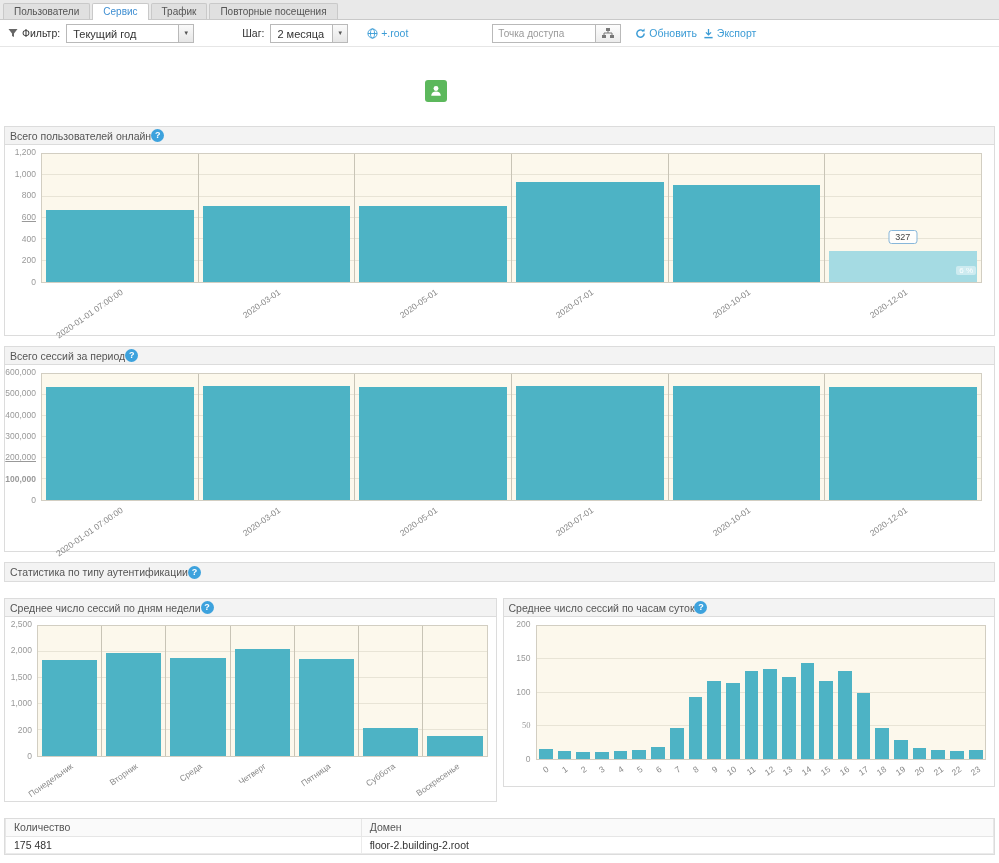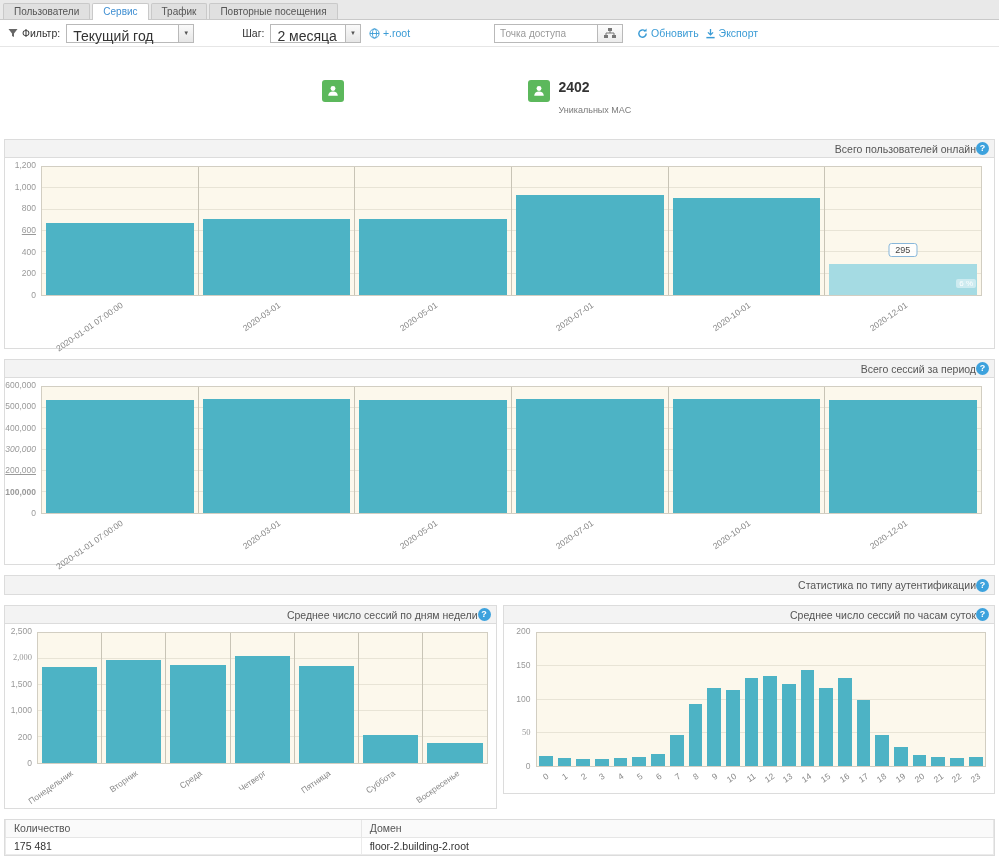--- a/index.html
+++ b/index.html
@@ -8,39 +8,39 @@
 
   
   .tabbar { display:flex; align-items:flex-end; height:20px; background:#e9e9e9; border-bottom:1px solid #c9c9c9; padding:2px 3px 0; gap:2px; }
   .tab { font-size:10px; color:#555; background:#e0e0e0; border:1px solid #c9c9c9; border-bottom:none; border-radius:2px 2px 0 0; padding:2px 10px; cursor:pointer; white-space:nowrap; }
   .tab.active { background:#fff; color:#3f8fd2; margin-bottom:-1px; padding-bottom:3px; }
 
   
   .toolbar { height:27px; display:flex; align-items:center; gap:6px; padding:0 8px; background:#fff; border-bottom:1px solid #e6e6e6; font-size:10.5px; color:#333; }
   .tb-group { display:inline-flex; align-items:center; gap:4px; }
   .select { display:inline-flex; align-items:stretch; border:1px solid #b9b9b9; background:#fff; height:19px; cursor:pointer; }
-  .sel-text { padding:3px 8px 0 6px; font-size:14px; color:#333; white-space:nowrap; }
+  .sel-text { padding:3px 8px 0 6px; font-size:11px; color:#333; white-space:nowrap; }
   .sel-arrow { width:15px; border-left:1px solid #b9b9b9; background:linear-gradient(#fafafa,#e6e6e6); font-size:6px; color:#555; display:flex; align-items:center; justify-content:center; }
   .link { display:inline-flex; align-items:center; gap:3px; color:var(--accent,#3a9bd5); text-decoration:none; font-size:10.5px; cursor:pointer; }
   .search-group { display:inline-flex; margin-left:78px; }
   .search-input { width:104px; height:19px; border:1px solid #b9b9b9; padding:0 5px; font-size:10px; color:#333; font-family:inherit; }
   .search-input::placeholder { color:#9a9a9a; }
   .icon-btn { width:25px; height:19px; border:1px solid #b9b9b9; border-left:none; background:linear-gradient(#fdfdfd,#ececec); display:inline-flex; align-items:center; justify-content:center; cursor:pointer; }
 
   
   .stats { display:flex; justify-content:center; gap:56px; padding:32px 0 14px; }
   .stat-card { display:flex; gap:9px; min-width:150px; }
   .stat-icon { width:22px; height:22px; border-radius:3px; background:var(--green,#5cb85c); display:flex; align-items:center; justify-content:center; flex:0 0 auto; margin-top:1px; }
   .stat-body { display:flex; flex-direction:column; gap:10px; }
   .stat-value { font-size:14px; font-weight:bold; color:#333; }
   .stat-label { font-size:9px; color:#7a7a7a; white-space:nowrap; }
 
   
   .panel { margin:10px 4px; border:1px solid #dcdcdc; background:#fff; }
-  .panel-header { height:18px; background:#f3f3f3; border-bottom:1px solid #dcdcdc; display:flex; align-items:center; justify-content:flex-end; padding:0 5px; font-size:10.5px; color:#555; }
+  .panel-header { height:18px; background:#f3f3f3; border-bottom:1px solid #dcdcdc; display:flex; align-items:center; justify-content:flex-start; padding:0 5px; font-size:10.5px; color:#555; }
   .header-only .panel-header { border-bottom:none; }
   .help-icon { width:13px; height:13px; border-radius:50%; background:var(--help,#3da2dd); color:#fff; font-size:9px; font-weight:bold; line-height:13px; text-align:center; cursor:pointer; flex:0 0 auto; }
 
   
   .chart { display:grid; grid-template-columns:36px 1fr; padding:8px 12px 2px 0; }
   .yaxis { position:relative; grid-row:1; }
   .ytick { position:absolute; right:5px; font-size:8.5px; color:#999; white-space:nowrap; }
   .plot { position:relative; background:var(--plotbg,#fcf8ec); border:1px solid #d2cec2; grid-row:1; }
   .gridline { position:absolute; left:0; right:0; height:1px; background:#e8e4d6; }
   .bars { position:absolute; left:0; right:0; top:0; bottom:0; display:flex; align-items:flex-end; }
@@ -52,21 +52,21 @@
   .xaxis { grid-column:2; position:relative; }
   .xlabel { position:absolute; top:4px; transform:rotate(-35deg); transform-origin:100% 0; white-space:nowrap; font-size:8.5px; color:#888; }
   .chart-online .plot, .chart-online .yaxis { height:130px; } .chart-online .xaxis { height:50px; }
   .chart-sessions .plot, .chart-sessions .yaxis { height:128px; } .chart-sessions .xaxis { height:48px; }
   .chart-days .plot, .chart-days .yaxis { height:132px; } .chart-days .xaxis { height:42px; }
   .chart-hours .plot, .chart-hours .yaxis { height:135px; } .chart-hours .xaxis { height:24px; }
   .chart-tooltip { position:absolute; transform:translateX(-50%); border:1px solid #88b7da; background:rgba(255,255,255,0.85); border-radius:3px; padding:1px 6px; font-size:9px; color:#444; white-space:nowrap; }
   .bar-badge { position:absolute; right:5px; bottom:7px; background:rgba(255,255,255,0.45); color:rgba(255,255,255,0.95); border-radius:2px; padding:0 3px; font-size:8px; }
 
   
-  .half-row { display:flex; gap:6px; margin:10px 4px; align-items:flex-start; }
+  .half-row { display:flex; gap:6px; margin:16px 4px; align-items:flex-start; }
   .half-row .panel { flex:1 1 0; margin:0; }
   .half-row .chart { grid-template-columns:32px 1fr; padding-right:8px; }
 
   
   .table-panel { margin-top:8px; }
   .data-table { width:100%; border-collapse:collapse; font-size:10.5px; }
   .data-table th { text-align:left; font-weight:normal; color:#555; background:#fafafa; border:1px solid #e6e6e6; border-top:none; padding:2px 8px; height:17px; }
   .data-table td { border:1px solid #ebebeb; padding:2px 8px; height:17px; color:#333; }
   .data-table tbody tr:nth-child(even) td { background:#f6f6f6; }
   svg { display:block; }
@@ -90,21 +90,21 @@
   </span>
   <div class="select" style="width:128px; justify-content:space-between;">
     <span class="sel-text">Текущий год</span>
     <span class="sel-arrow">▼</span>
   </div>
   <span style="margin-left:42px">Шаг:</span>
   <div class="select">
     <span class="sel-text">2 месяца</span>
     <span class="sel-arrow">▼</span>
   </div>
-  <a class="link" style="margin-left:2px">
+  <a class="link" style="margin-left:13px">
     <svg width="11" height="11" viewBox="0 0 12 12">
         <g fill="none" stroke="#3a9bd5" stroke-width="1">
           <circle cx="6" cy="6" r="5"></circle>
           <ellipse cx="6" cy="6" rx="2.2" ry="5"></ellipse>
           <path d="M1 6h10"></path>
         </g>
       </svg>
     <span>+.root</span>
   </a>
   <span class="search-group">
@@ -138,32 +138,20 @@
 
 <div class="stats">
   <div class="stat-card">
     <span class="stat-icon">
       <svg width="14" height="14" viewBox="0 0 16 16">
           <circle cx="8" cy="5.2" r="2.8" fill="#fff"></circle>
           <path d="M2.5 13.5c0-3 2.5-4.8 5.5-4.8s5.5 1.8 5.5 4.8z" fill="#fff"></path>
         </svg>
     </span>
   </div>
-  <div class="stat-card">
-    <span class="stat-icon">
-      <svg width="14" height="14" viewBox="0 0 16 16">
-          <circle cx="8" cy="5.2" r="2.8" fill="#fff"></circle>
-          <path d="M2.5 13.5c0-3 2.5-4.8 5.5-4.8s5.5 1.8 5.5 4.8z" fill="#fff"></path>
-        </svg>
-    </span>
-    <span class="stat-body">
-      <span class="stat-value">2402</span>
-      <span class="stat-label">Уникальных MAC</span>
-    </span>
-  </div>
 </div>
 
 <div class="panel">
   <div class="panel-header">
     <span>Всего пользователей онлайн</span>
     <span class="help-icon">?</span>
   </div>
   <div class="chart chart-online">
     <div class="yaxis">
         <div class="ytick" style="bottom: calc(0% - 4px);">0</div>
@@ -193,21 +181,21 @@
           <div class="slot">
             <div class="bar" style="height: 78.3333%;"></div>
           </div>
           <div class="slot">
             <div class="bar" style="height: 75.4167%;"></div>
           </div>
           <div class="slot">
             <div class="bar highlight" style="height: 24.5833%;"></div>
           </div>
         </div>
-        <div class="chart-tooltip" style="left: 91.6667%; bottom: calc(24.5833% + 7px);">295</div>
+        <div class="chart-tooltip" style="left: 91.6667%; bottom: calc(24.5833% + 7px);">327</div>
         <div class="bar-badge">6 %</div>
       </div>
     <div class="xaxis">
         <span class="xlabel" style="right: 91.6667%;">2020-01-01 07:00:00</span>
         <span class="xlabel" style="right: 75%;">2020-03-01</span>
         <span class="xlabel" style="right: 58.3333%;">2020-05-01</span>
         <span class="xlabel" style="right: 41.6667%;">2020-07-01</span>
         <span class="xlabel" style="right: 25%;">2020-10-01</span>
         <span class="xlabel" style="right: 8.33333%;">2020-12-01</span>
       </div>
@@ -217,21 +205,21 @@
 <div class="panel">
   <div class="panel-header">
     <span>Всего сессий за период</span>
     <span class="help-icon">?</span>
   </div>
   <div class="chart chart-sessions">
     <div class="yaxis">
         <div class="ytick" style="bottom: calc(0% - 4px);">0</div>
         <div class="ytick" style="bottom: calc(16.6667% - 4px); font-weight: bold;">100,000</div>
         <div class="ytick" style="bottom: calc(33.3333% - 4px); text-decoration: underline;">200,000</div>
-        <div class="ytick" style="bottom: calc(50% - 4px); font-style: italic;">300,000</div>
+        <div class="ytick" style="bottom: calc(50% - 4px);">300,000</div>
         <div class="ytick" style="bottom: calc(66.6667% - 4px);">400,000</div>
         <div class="ytick" style="bottom: calc(83.3333% - 4px);">500,000</div>
         <div class="ytick" style="bottom: calc(100% - 4px);">600,000</div>
       </div>
     <div class="plot">
         <div class="gridline" style="bottom: 16.6667%;"></div>
         <div class="gridline" style="bottom: 33.3333%;"></div>
         <div class="gridline" style="bottom: 50%;"></div>
         <div class="gridline" style="bottom: 66.6667%;"></div>
         <div class="gridline" style="bottom: 83.3333%;"></div>
@@ -279,21 +267,21 @@
     <div class="panel-header">
       <span>Среднее число сессий по дням недели</span>
       <span class="help-icon">?</span>
     </div>
     <div class="chart chart-days">
       <div class="yaxis">
           <div class="ytick" style="bottom: calc(0% - 4px);">0</div>
           <div class="ytick" style="bottom: calc(20% - 4px);">200</div>
           <div class="ytick" style="bottom: calc(40% - 4px);">1,000</div>
           <div class="ytick" style="bottom: calc(60% - 4px);">1,500</div>
-          <div class="ytick" style="bottom: calc(80% - 4px); font-family: Liberation Serif, serif;">2,000</div>
+          <div class="ytick" style="bottom: calc(80% - 4px);">2,000</div>
           <div class="ytick" style="bottom: calc(100% - 4px);">2,500</div>
         </div>
       <div class="plot">
           <div class="gridline" style="bottom: 20%;"></div>
           <div class="gridline" style="bottom: 40%;"></div>
           <div class="gridline" style="bottom: 60%;"></div>
           <div class="gridline" style="bottom: 80%;"></div>
           <div class="bars dividers">
             <div class="slot">
               <div class="bar" style="height: 73.6%;"></div>

